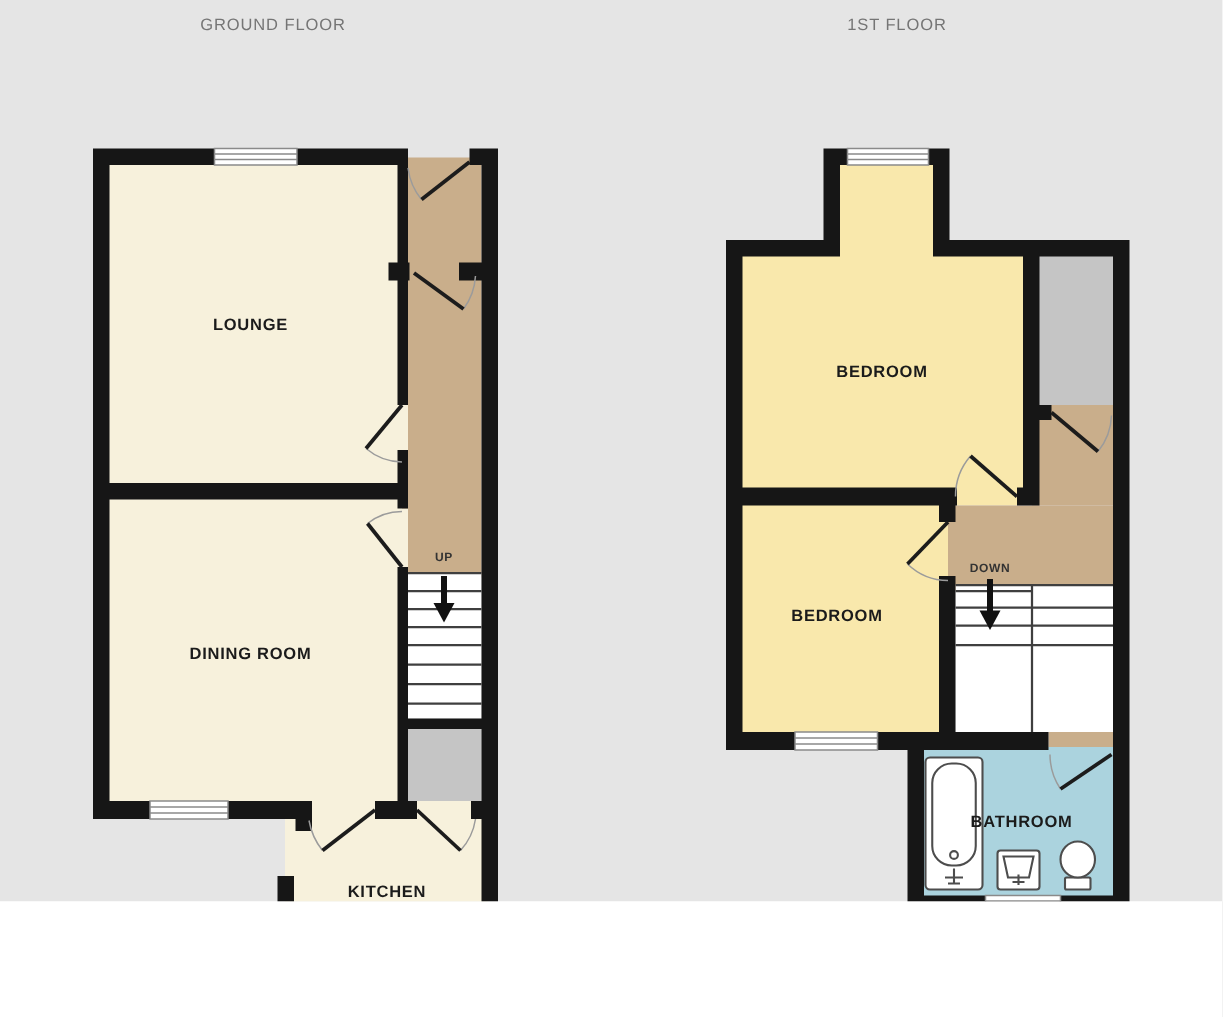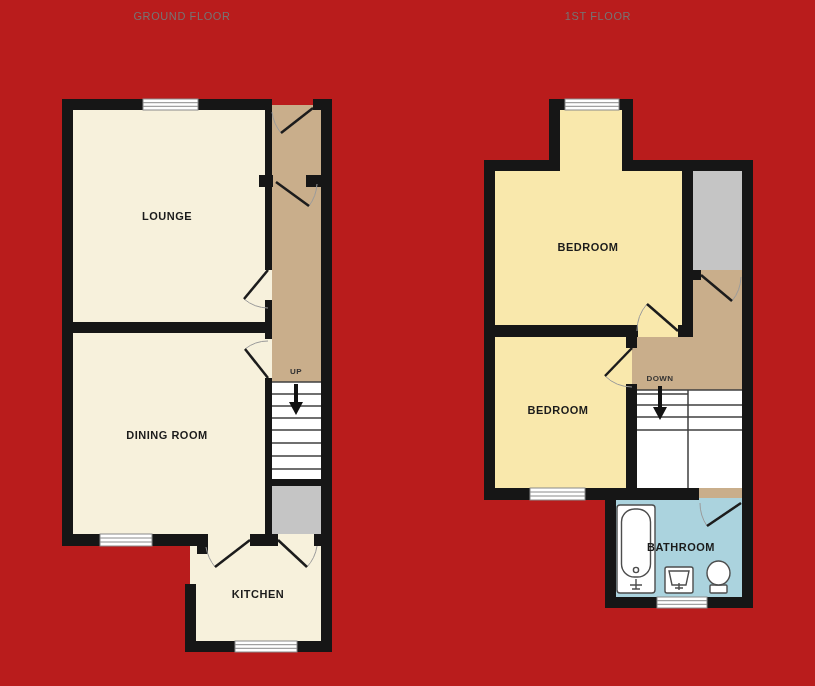--- a/index.html
+++ b/index.html
@@ -1,17 +1,17 @@
 <!DOCTYPE html>
 <html><head>
 <meta charset="utf-8">
 <style>
   html,body{margin:0;padding:0;background:#ffffff;}
   body{font-family:"Liberation Sans",sans-serif;}
-  .stage{position:relative;width:815px;height:686px;background:#b91c1c;overflow:hidden;}
+  .stage{position:relative;width:815px;height:601px;background:#e5e5e5;overflow:hidden;}
   svg{position:absolute;left:0;top:0;}
   text{font-family:"Liberation Sans","DejaVu Sans",sans-serif;}
   .floor-title{font-size:11px;letter-spacing:.6px;}
   .room-label{font-size:11px;font-weight:bold;letter-spacing:.5px;}
   .stair-label{font-size:8px;font-weight:bold;letter-spacing:.4px;}
 </style>
 </head>
 <body>
 
 <div class="stage">

